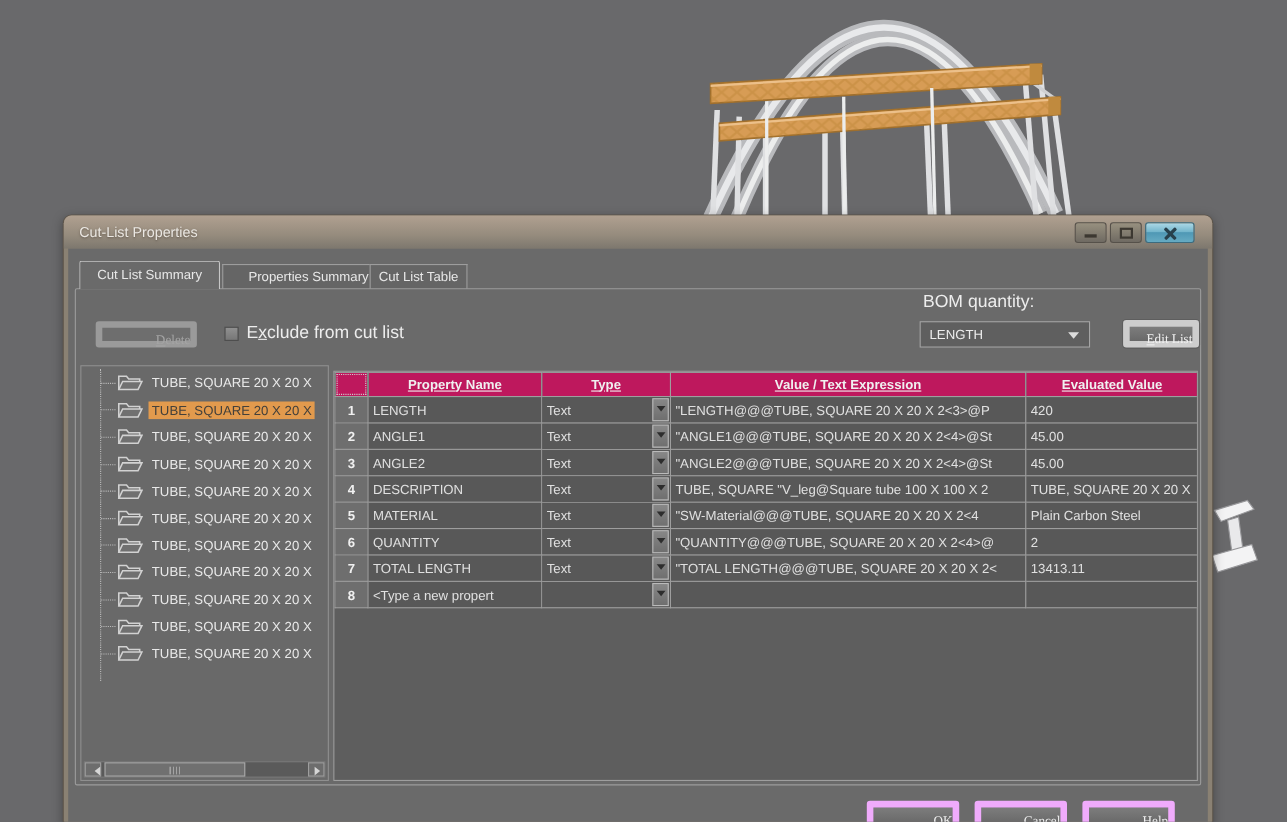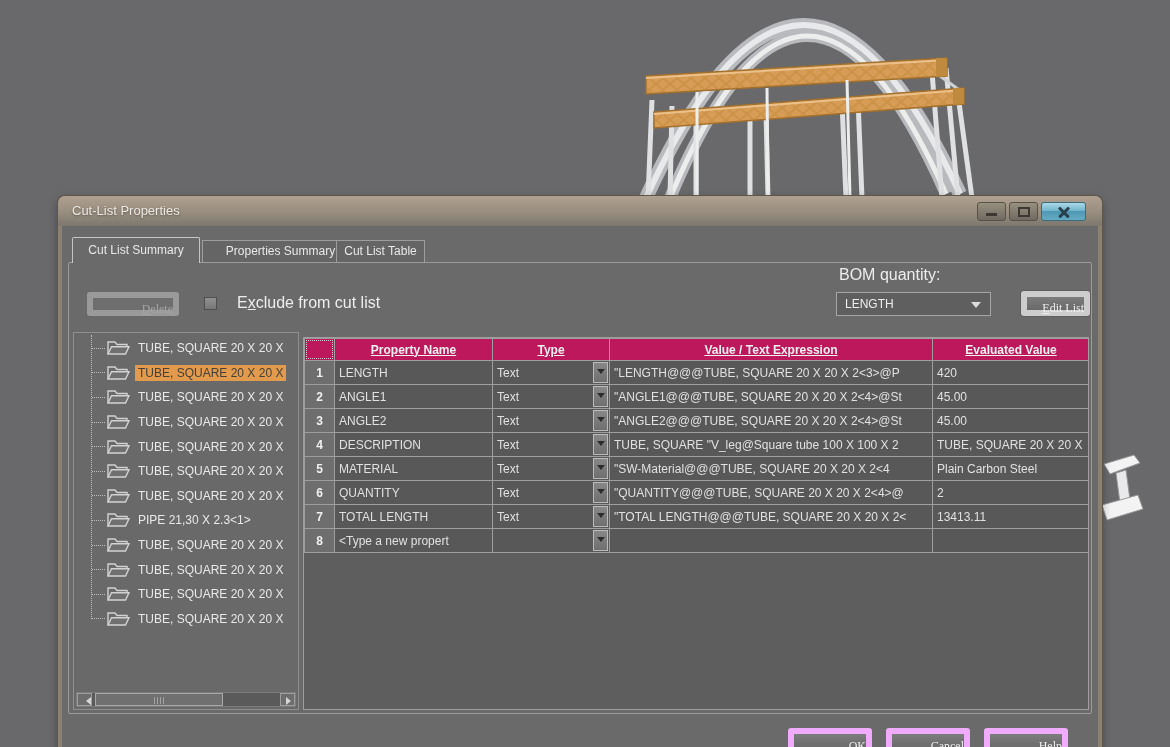--- a/index.html
+++ b/index.html
@@ -56,21 +56,21 @@
   .page{
     position:absolute;left:6px;top:36px;width:1024px;height:452px;
     border:1px solid #9c9c9c;border-radius:2px;background:#6a6a6a;box-sizing:border-box;
   }
 
   
   .btn{box-sizing:border-box;text-align:right;font-size:12px;color:#efefef;
     border:6px solid #f0abfc;border-radius:3px;background:linear-gradient(#7d7d7d,#696969);cursor:default;font-family:Liberation Serif, serif;}
   .btn-delete{position:absolute;left:18px;top:29px;width:92px;height:24px;line-height:22px;
     color:#a5a5a5;border-color:#9a9a9a;background:#6e6e6e;}
-  .chk-row{position:absolute;left:135px;top:31px;display:flex;align-items:center;gap:20px;text-align:center;}
+  .chk-row{position:absolute;left:135px;top:31px;display:flex;align-items:center;gap:7px;text-align:center;}
   .checkbox{width:13px;height:13px;background:linear-gradient(#909090,#777);border:1px solid #4e4e4e;box-sizing:border-box;}
   .chk-label,.bom-label{font-size:16px;color:#ededed;}
   .bom-label{position:absolute;left:770px;top:3px;}
   .combo{position:absolute;left:767px;top:29px;width:155px;height:24px;box-sizing:border-box;
     border:1px solid #a5a5a5;background:#5f5f5f;color:#ededed;font-size:12px;line-height:22px;padding:0 24px 0 8px;}
   .combo::after{content:"";position:absolute;right:9px;top:9px;
     border:5px solid transparent;border-top:6px solid #dcdcdc;}
   .btn-edit{position:absolute;left:952px;top:28px;width:69px;height:25px;line-height:23px;
     box-shadow:0 0 0 1px #5e5e5e;border-color:#cdcdcd;}
   u{text-decoration:underline;}
@@ -249,28 +249,20 @@
               </svg>
               <span class="tree-label">TUBE, SQUARE 20 X 20 X</span>
             </div>
           <div class="tree-item">
               <span class="tree-stub"></span>
               <svg class="folder" width="23" height="16" viewBox="0 0 23 16">
                 <path d="M1 14 L1 2 L8 2 L10 4.5 L20 4.5 L20 6.8" fill="none" stroke="#d2d2d2" stroke-width="1.4"></path>
                 <path d="M1 14 L4.5 6.8 L22 6.8 L18.5 14 Z" fill="#707070" stroke="#d2d2d2" stroke-width="1.4"></path>
               </svg>
               <span class="tree-label">TUBE, SQUARE 20 X 20 X</span>
-            </div>
-          <div class="tree-item">
-              <span class="tree-stub"></span>
-              <svg class="folder" width="23" height="16" viewBox="0 0 23 16">
-                <path d="M1 14 L1 2 L8 2 L10 4.5 L20 4.5 L20 6.8" fill="none" stroke="#d2d2d2" stroke-width="1.4"></path>
-                <path d="M1 14 L4.5 6.8 L22 6.8 L18.5 14 Z" fill="#707070" stroke="#d2d2d2" stroke-width="1.4"></path>
-              </svg>
-              <span class="tree-label">PIPE 21,30 X 2.3&lt;1&gt;</span>
             </div>
           <div class="tree-item">
               <span class="tree-stub"></span>
               <svg class="folder" width="23" height="16" viewBox="0 0 23 16">
                 <path d="M1 14 L1 2 L8 2 L10 4.5 L20 4.5 L20 6.8" fill="none" stroke="#d2d2d2" stroke-width="1.4"></path>
                 <path d="M1 14 L4.5 6.8 L22 6.8 L18.5 14 Z" fill="#707070" stroke="#d2d2d2" stroke-width="1.4"></path>
               </svg>
               <span class="tree-label">TUBE, SQUARE 20 X 20 X</span>
             </div>
           <div class="tree-item">

